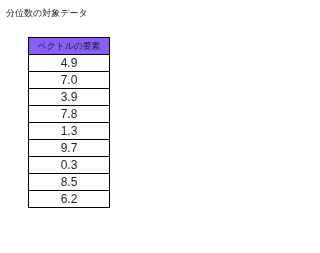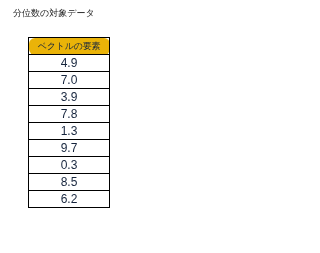--- a/index.html
+++ b/index.html
@@ -9,21 +9,21 @@
   }
   body {
     width: 135px;
     height: 253px;
     position: relative;
     font-family: "Liberation Sans", "DejaVu Sans", sans-serif;
     overflow: hidden;
   }
   #page-title {
     position: absolute;
-    left: 13px;
+    left: 6px;
     top: 7px;
     font-size: 9px;
     line-height: 12px;
     color: #1a1a1a;
     white-space: nowrap;
     letter-spacing: 0px;
   }
   #data-table {
     position: absolute;
     left: 28px;
@@ -37,25 +37,24 @@
     padding: 0;
     text-align: center;
     vertical-align: middle;
     border: 1px solid #000000;
     font-size: 12px;
     line-height: 16px;
     color: #16253d;
     font-family: "Liberation Sans", "DejaVu Sans", sans-serif;
   }
   #data-table td.header-cell {
-    background: #eab308;
+    background: #8b5cf6;
     color: #16253d;
     font-size: 9px;
     letter-spacing: -0.2px;
-    border-radius: 6px;
   }
   #data-table td.value-cell {
     background: #ffffff;
   }
 </style>
 </head>
 <body>
 
 <div id="page-title">分位数の対象データ</div>
 

